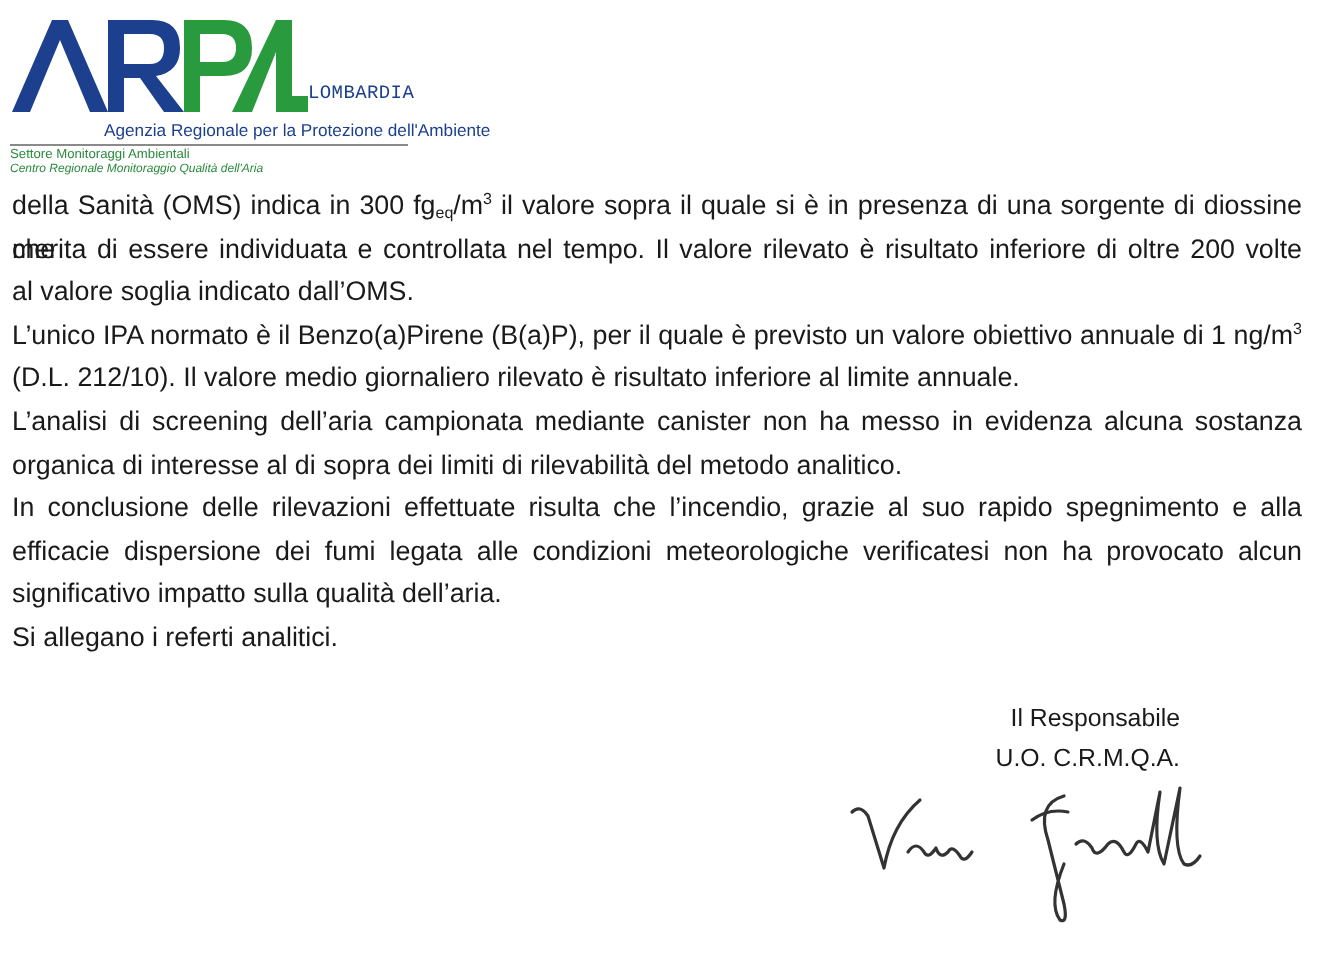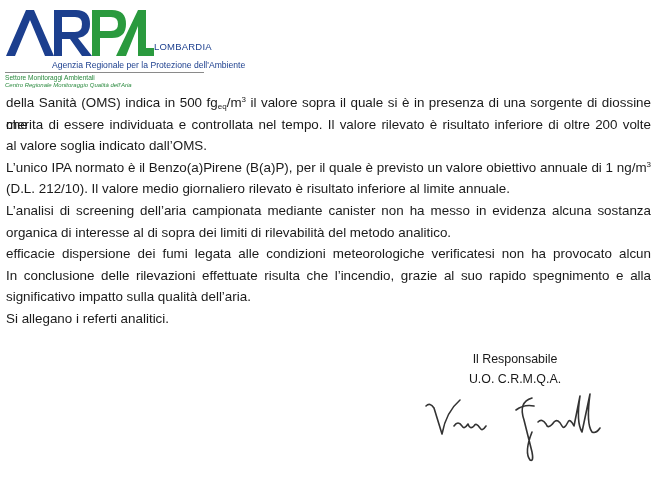--- a/index.html
+++ b/index.html
@@ -7,21 +7,21 @@
     width: 660px; height: 485px; overflow: hidden;
     background: #ffffff;
     font-family: "Liberation Sans", "DejaVu Sans", sans-serif;
     color: #1a1a1a;
     position: relative;
   }
   .logo { position: absolute; left: 4px; top: 4px; width: 210px; height: 86px; }
   .logo svg { position: absolute; left: 0; top: 0; }
   .logo-region {
     position: absolute; left: 150px; top: 37px;
-    font-size: 9.5px; color: #1c3f8e; letter-spacing: 0.2px;
+    font-size: 9.5px; color: #1c3f8e; letter-spacing: 0.2px; font-family: Liberation Mono, monospace;
   }
   .logo-agency {
     position: absolute; left: 1px; top: 56px;
     font-size: 8.6px; color: #1c3f8e; white-space: nowrap; margin-left: 47px;
   }
   .logo-rule {
     position: absolute; left: 1px; top: 68px; width: 199px; height: 1px; background: #8a8a8a;
   }
   .logo-sector {
     position: absolute; left: 1px; top: 70px;
@@ -36,21 +36,21 @@
     position: absolute; left: 6px; top: 92px; width: 645px;
     font-size: 13.4px; line-height: 21.6px;
   }
   .line { white-space: nowrap; height: 21.6px; }
   .justify { text-align: justify; text-align-last: justify; white-space: normal; }
   sub { font-size: 8px; vertical-align: -2px; line-height: 0; }
   sup { font-size: 8px; vertical-align: 5px; line-height: 0; }
 
   .sign-block {
     position: absolute; left: 440px; top: 350px; width: 150px;
-    text-align: center; font-size: 12.4px; line-height: 19.5px;
+    text-align: right; font-size: 12.4px; line-height: 19.5px;
   }
   .signature { position: absolute; left: 420px; top: 392px; }
 </style>
 </head>
 <body>
 
 <div class="logo">
   <svg width="150" height="56" viewBox="0 0 150 56">
 
     <path d="M2 52 L22 6 L30 6 L50 52 L41 52 L26 16 L11 52 Z" fill="#1c3f8e"></path>
@@ -62,29 +62,29 @@
     <path d="M112 52 L134 6 L142 6 L142 44 L150 44 L150 52 L134 52 L134 22 L122 52 Z" fill="#2a9a3e"></path>
   </svg>
   <span class="logo-region">LOMBARDIA</span>
   <span class="logo-agency">Agenzia Regionale per la Protezione dell'Ambiente</span>
   <div class="logo-rule"></div>
   <span class="logo-sector">Settore Monitoraggi Ambientali</span>
   <span class="logo-centre">Centro Regionale Monitoraggio Qualità dell'Aria</span>
 </div>
 
 <div class="body-text">
-  <div class="line justify"><span>della Sanità (OMS) indica in 500 fg</span><sub>eq</sub><span>/m</span><sup>3</sup><span> il valore sopra il quale si è in presenza di una sorgente di diossine che</span></div>
+  <div class="line justify"><span>della Sanità (OMS) indica in 300 fg</span><sub>eq</sub><span>/m</span><sup>3</sup><span> il valore sopra il quale si è in presenza di una sorgente di diossine che</span></div>
   <div class="line justify">merita di essere individuata e controllata nel tempo. Il valore rilevato è risultato inferiore di oltre 200 volte</div>
   <div class="line">al valore soglia indicato dall’OMS.</div>
   <div class="line justify"><span>L’unico IPA normato è il Benzo(a)Pirene (B(a)P), per il quale è previsto un valore obiettivo annuale di 1 ng/m</span><sup>3</sup></div>
   <div class="line">(D.L. 212/10). Il valore medio giornaliero rilevato è risultato inferiore al limite annuale.</div>
   <div class="line justify">L’analisi di screening dell’aria campionata mediante canister non ha messo in evidenza alcuna sostanza</div>
   <div class="line">organica di interesse al di sopra dei limiti di rilevabilità del metodo analitico.</div>
+  <div class="line justify">In conclusione delle rilevazioni effettuate risulta che l’incendio, grazie al suo rapido spegnimento e alla</div>
   <div class="line justify">efficacie dispersione dei fumi legata alle condizioni meteorologiche verificatesi non ha provocato alcun</div>
-  <div class="line justify">In conclusione delle rilevazioni effettuate risulta che l’incendio, grazie al suo rapido spegnimento e alla</div>
   <div class="line">significativo impatto sulla qualità dell’aria.</div>
   <div class="line">Si allegano i referti analitici.</div>
 </div>
 
 <div class="sign-block">
   <div>Il Responsabile</div>
   <div>U.O. C.R.M.Q.A.</div>
 </div>
 
 <svg class="signature" width="200" height="80" viewBox="0 0 200 80">

